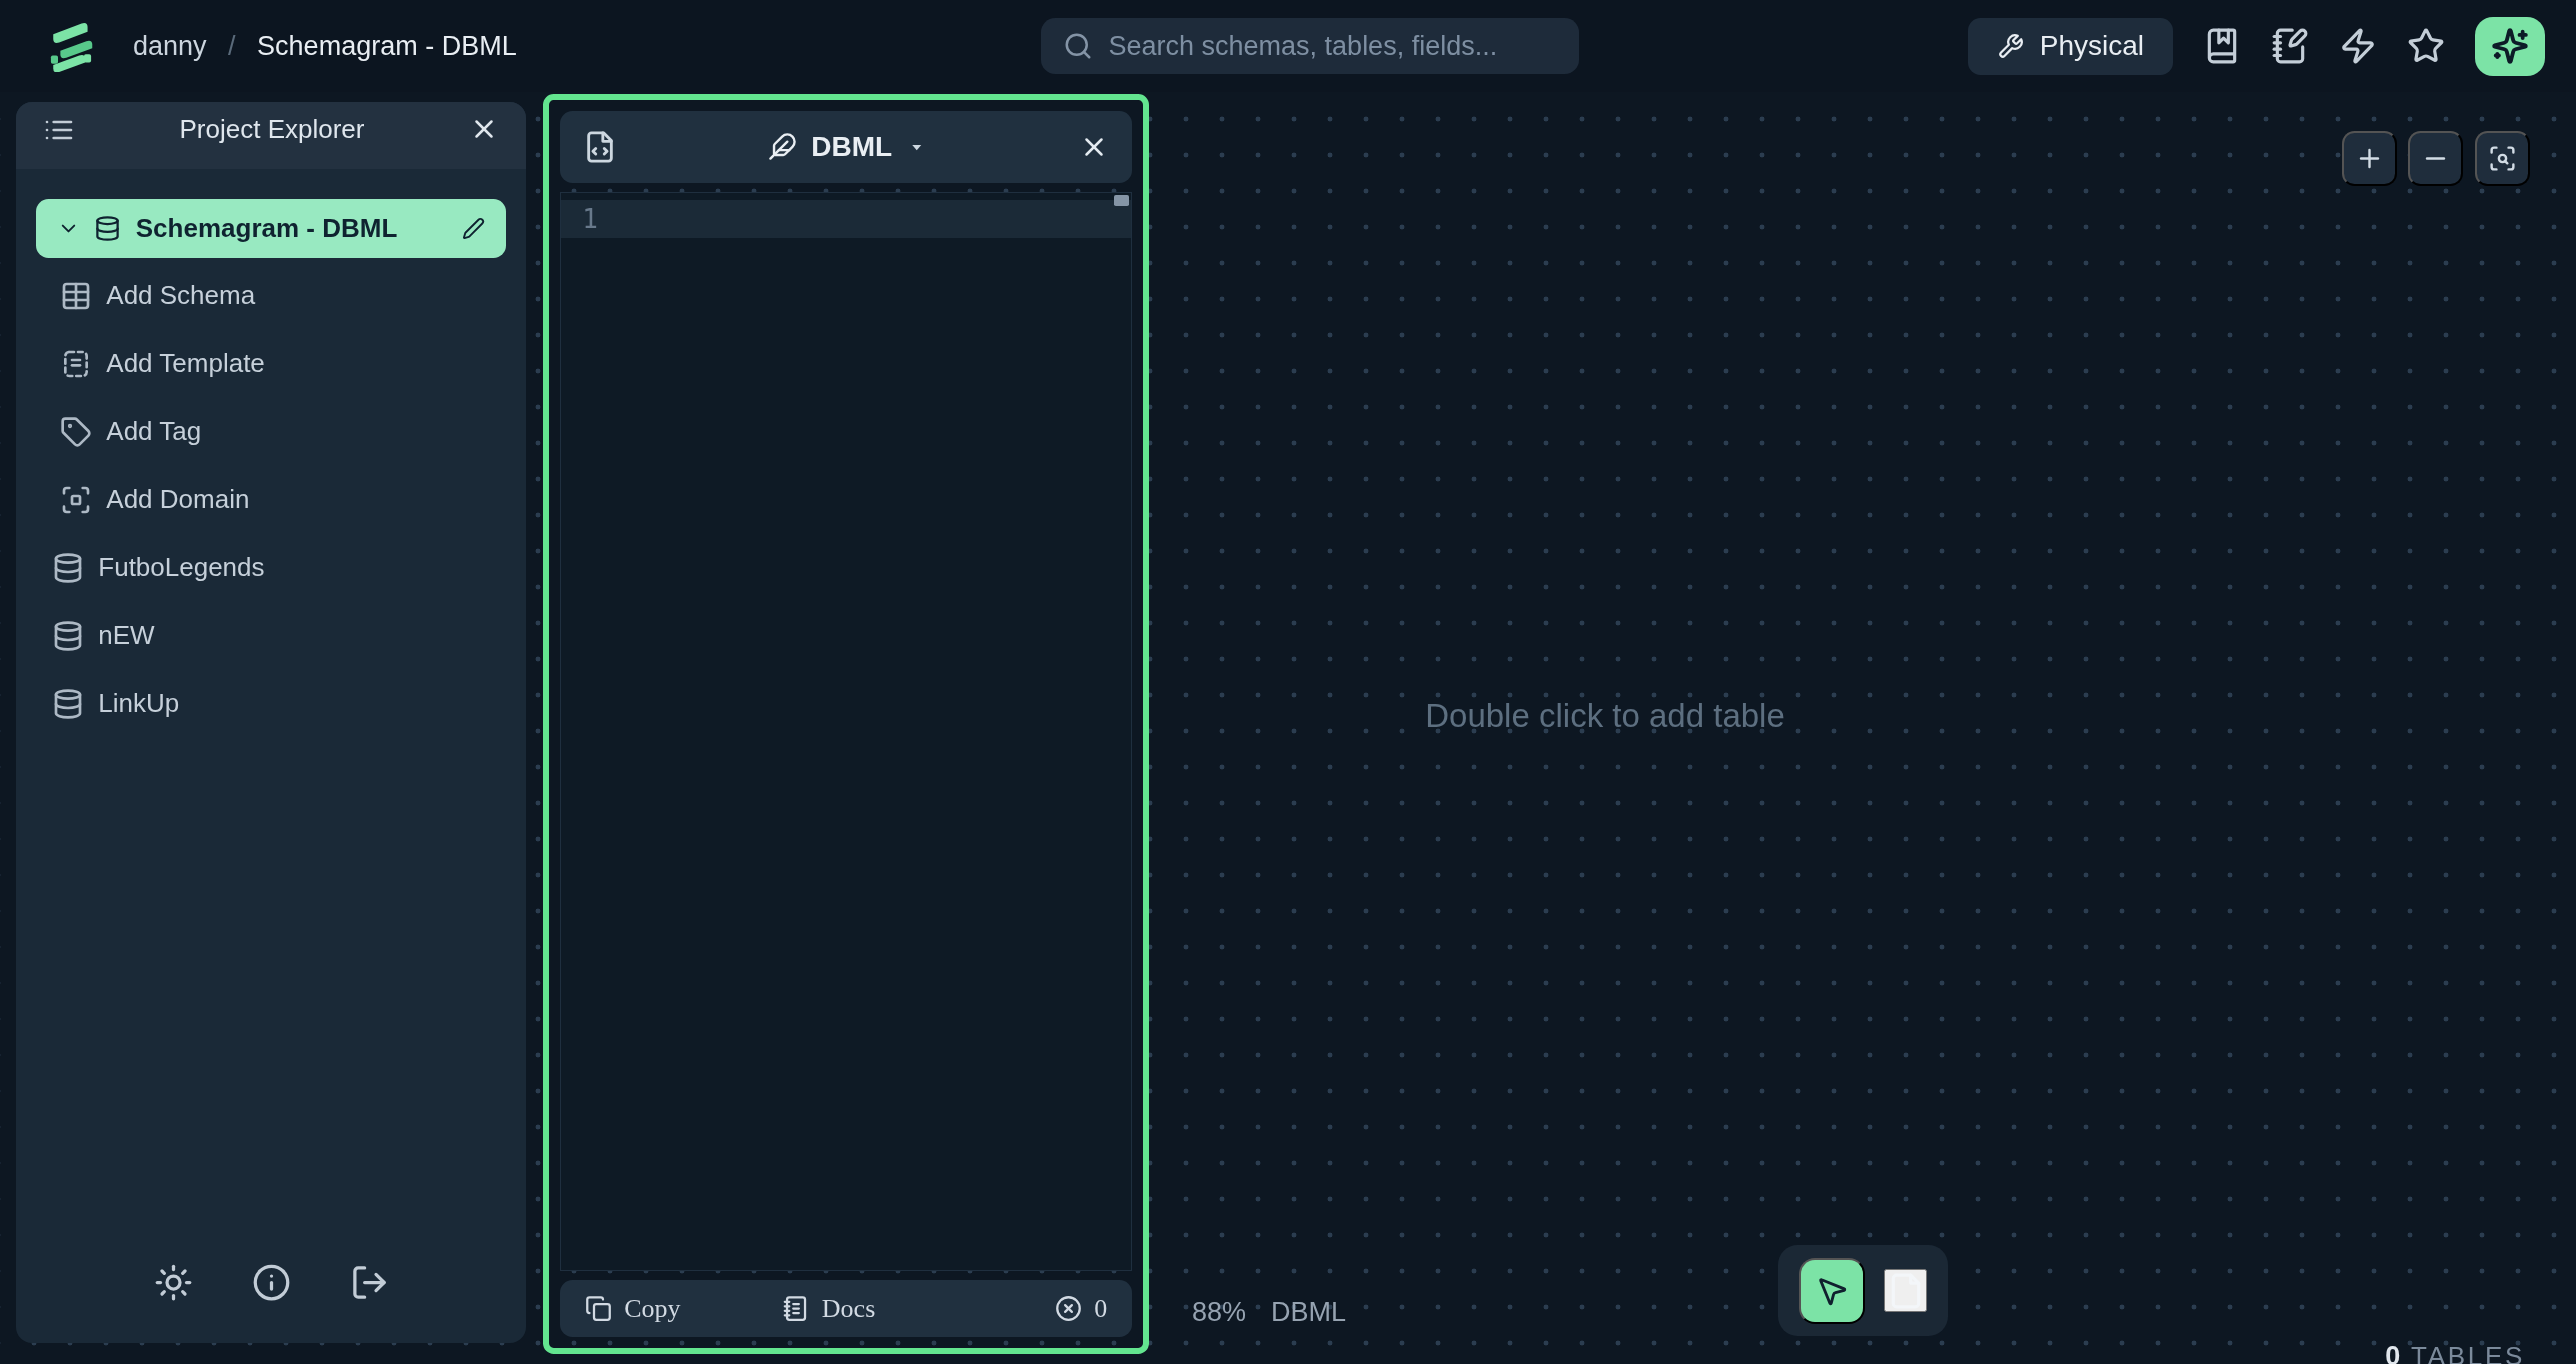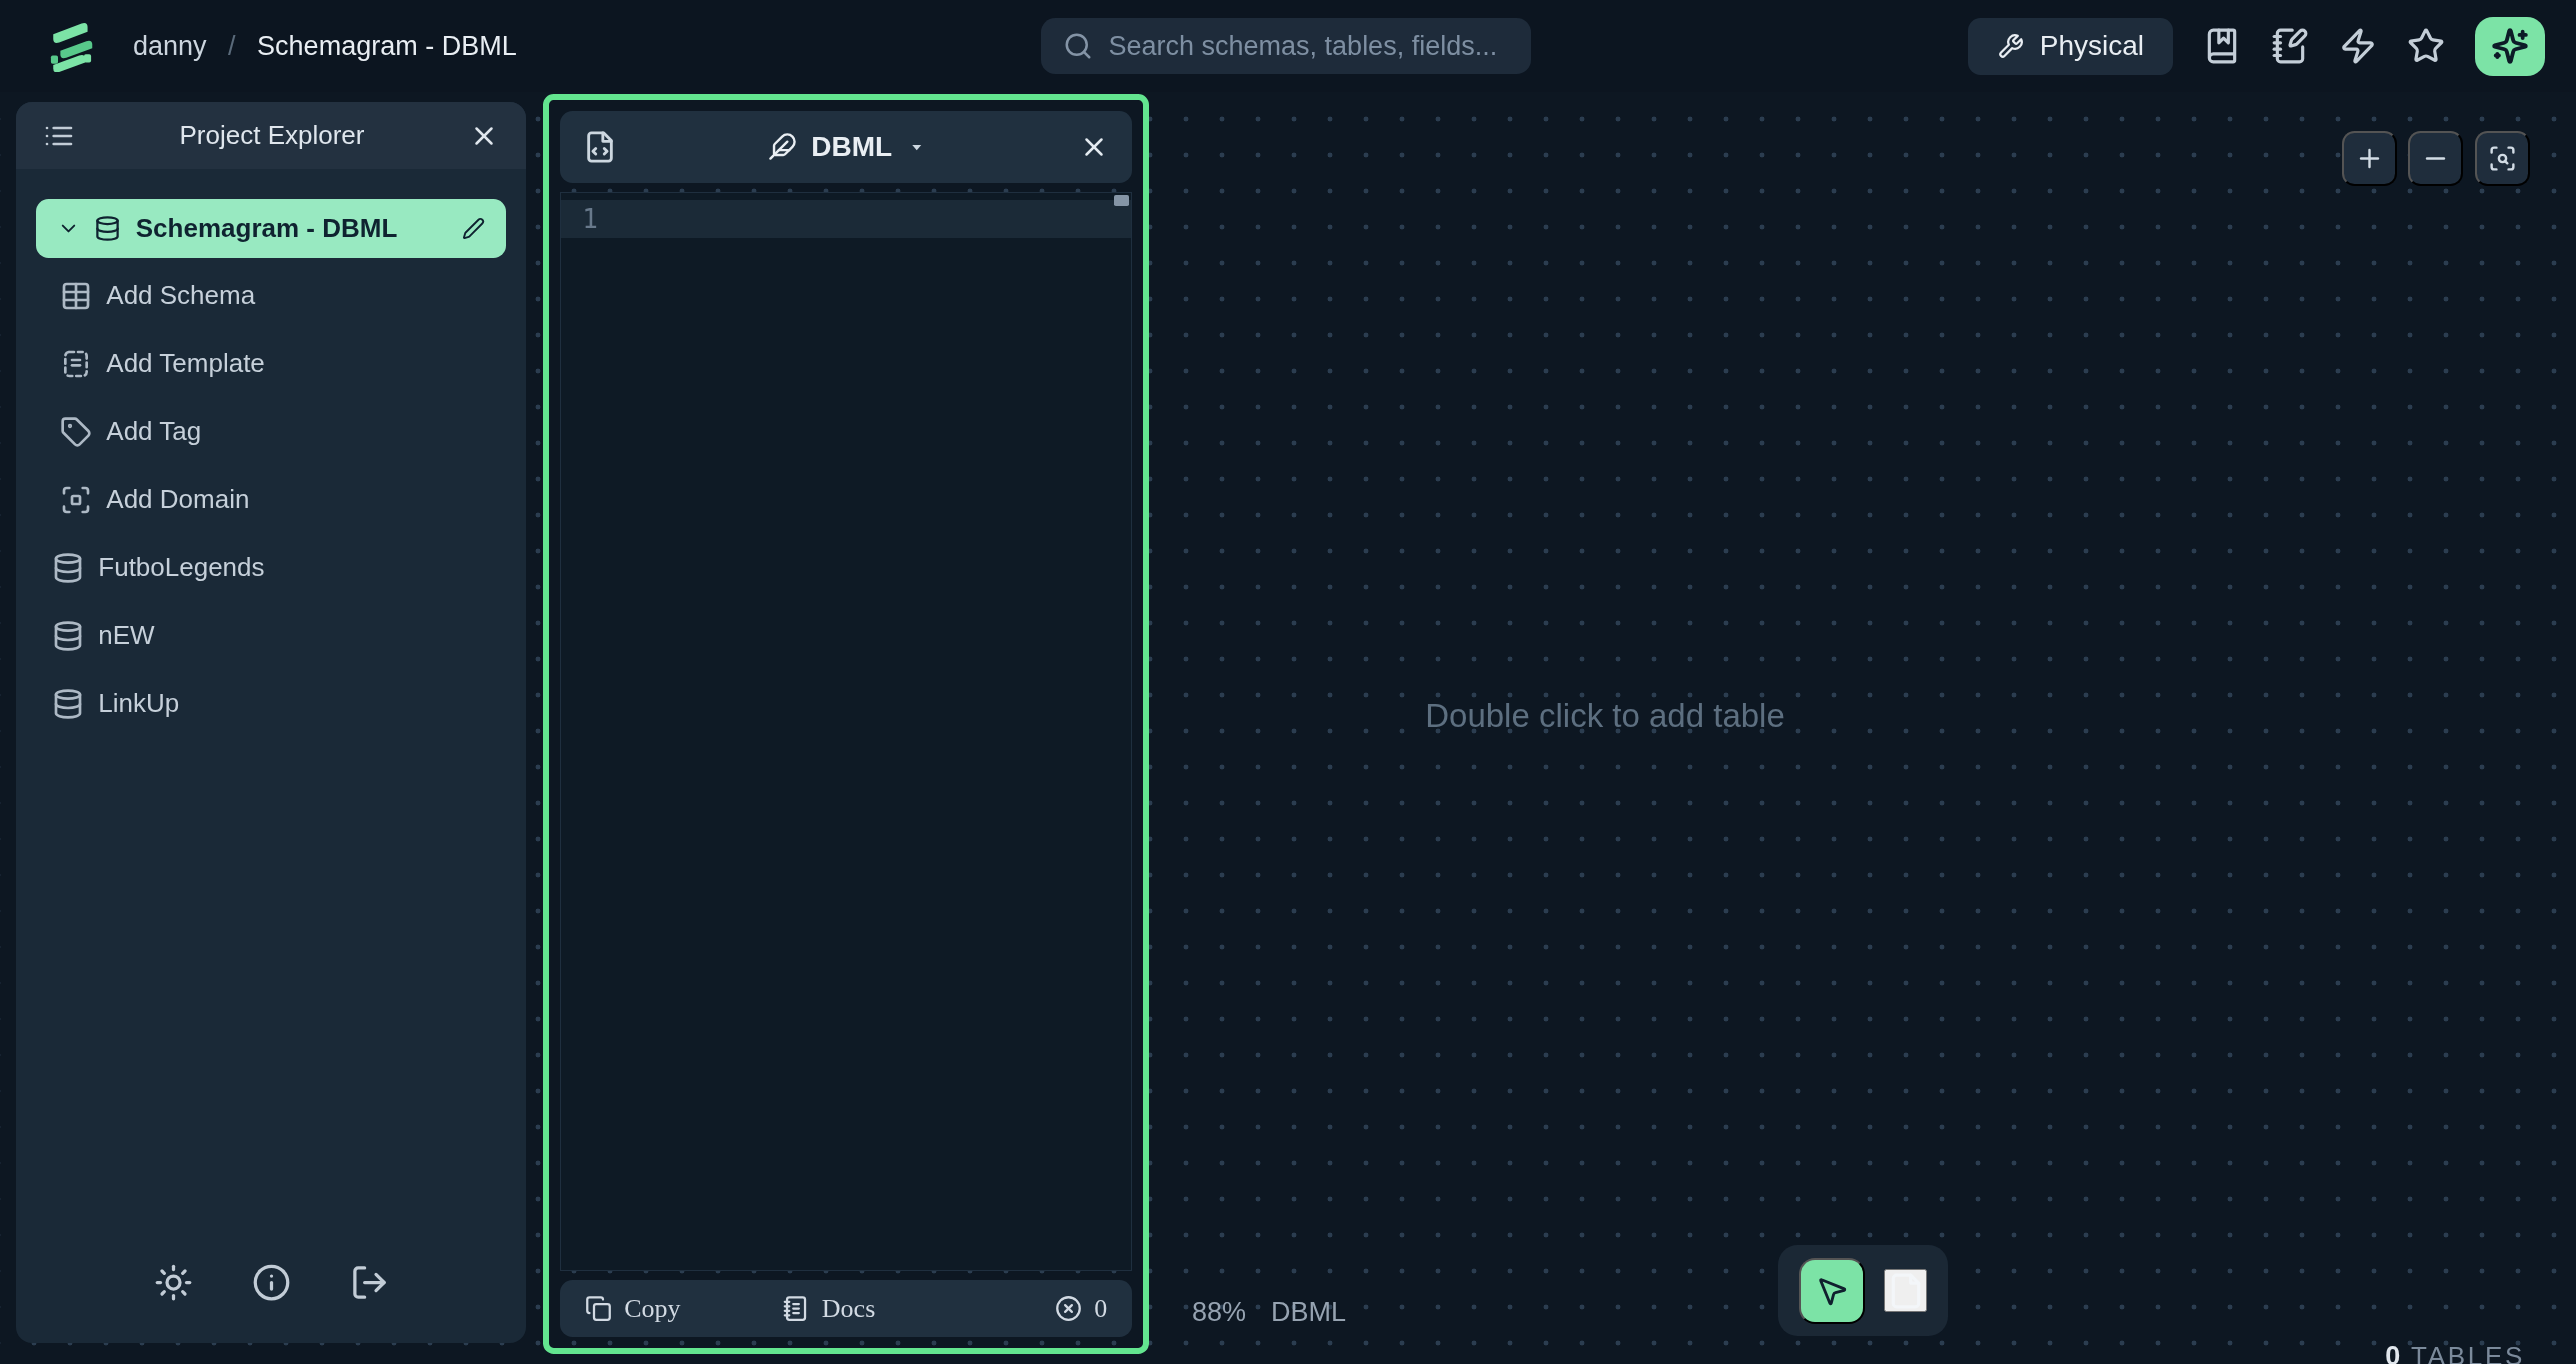--- a/index.html
+++ b/index.html
@@ -36,42 +36,42 @@
   .tc-label { color:#7b8a9b; letter-spacing:2.7px; font-size:26px;margin-top:44px; }
 
   
   .topbar { position:absolute; top:0; left:0; width:2576px; height:92px; background:#0c1520;
             display:flex; align-items:center; padding-left:47px; }
   .logo { width:48px; height:52px; margin-right:38px; }
   .breadcrumb { display:flex; gap:21.5px; align-items:center; font-size:27px; }
   .bc-user { color:#ccd5de; }
   .bc-sep { color:#5a6a7a; }
   .bc-project { color:#e9eef3; font-weight:500; }
-  .search { position:absolute; left:1041px; top:18px; width:490px; height:56px; background:#1e2b3a;
+  .search { position:absolute; left:1041px; top:18px; width:538px; height:56px; background:#1e2b3a;
             border-radius:14.3px; display:flex; align-items:center; padding:0 21.5px; gap:16px; color:#8494a6; }
   .search .icn { width:30px; height:30px; }
   .search input { background:transparent; border:none; outline:none; color:#aebbc9;
                   font-size:27px; width:100%; font-family:inherit; }
   .search input::placeholder { color:#7e8fa2; }
   .topbar-right { position:absolute; right:31px; top:0; height:92px; display:flex;
                   align-items:center; gap:30px; }
   .mode-btn { display:flex; align-items:center; gap:16px; background:#1e2c3b; border:none;
               border-radius:12.5px; height:57px; padding:0 29px; color:#e9eef3; font-size:28px;
               font-family:inherit; }
   .mode-btn .icn { width:27px; height:27px; }
   .top-icon { width:38px; height:38px; color:#c4ced8; background:none; border:none; }
   .ai-btn { width:70px; height:59px; border-radius:18px; background:#7ce3a6; color:#0d1b27;
             border:none; display:flex; align-items:center; justify-content:center; }
   .ai-btn .icn { width:38px; height:38px; }
   .ai-btn svg { stroke-width:2.4; }
 
   
   .sidebar { position:absolute; left:16px; top:102px; width:510px; height:1241px; background:#1a2937;
              border-radius:16px; display:flex; flex-direction:column; overflow:hidden; }
-  .sb-header { height:67px; background:#233140; display:flex; align-items:center; padding:0 27px; flex:none; }
+  .sb-header { height:67px; background:#233140; display:flex; padding:12px 27px; flex:none; }
   .sb-header .hicn { width:32px; height:32px; color:#c2ccd6; }
   .sb-title { flex:1; text-align:center; font-size:26px; color:#dfe6ed; font-weight:500; }
   .sb-close { width:30px; height:30px; color:#dfe6ed; background:none; border:none; padding:0; }
   .tree { padding-top:30px; display:flex; flex-direction:column; }
   .pill { margin:0 19.7px 3.6px; height:59px; border-radius:12.5px; background:#98e9c1; color:#0f2330;
           display:flex; align-items:center; gap:14.3px; padding:0 21.5px; }
   .pill .chev { width:23px; height:23px; }
   .pill .dbi { width:27px; height:27px; }
   .pill-label { font-size:26px; font-weight:600; flex:1; }
   .pill-edit { width:23px; height:23px; }

